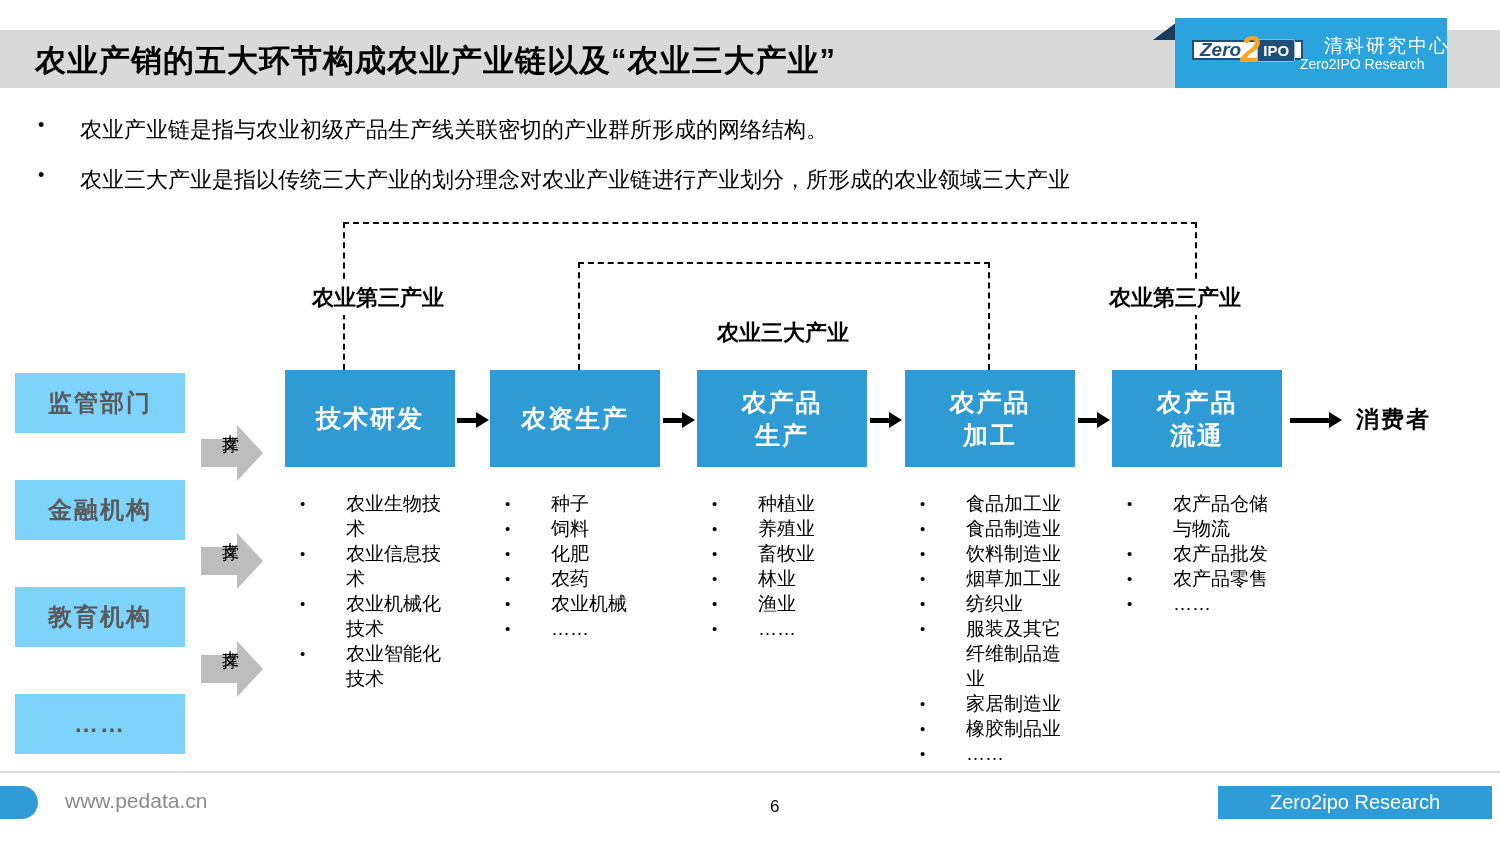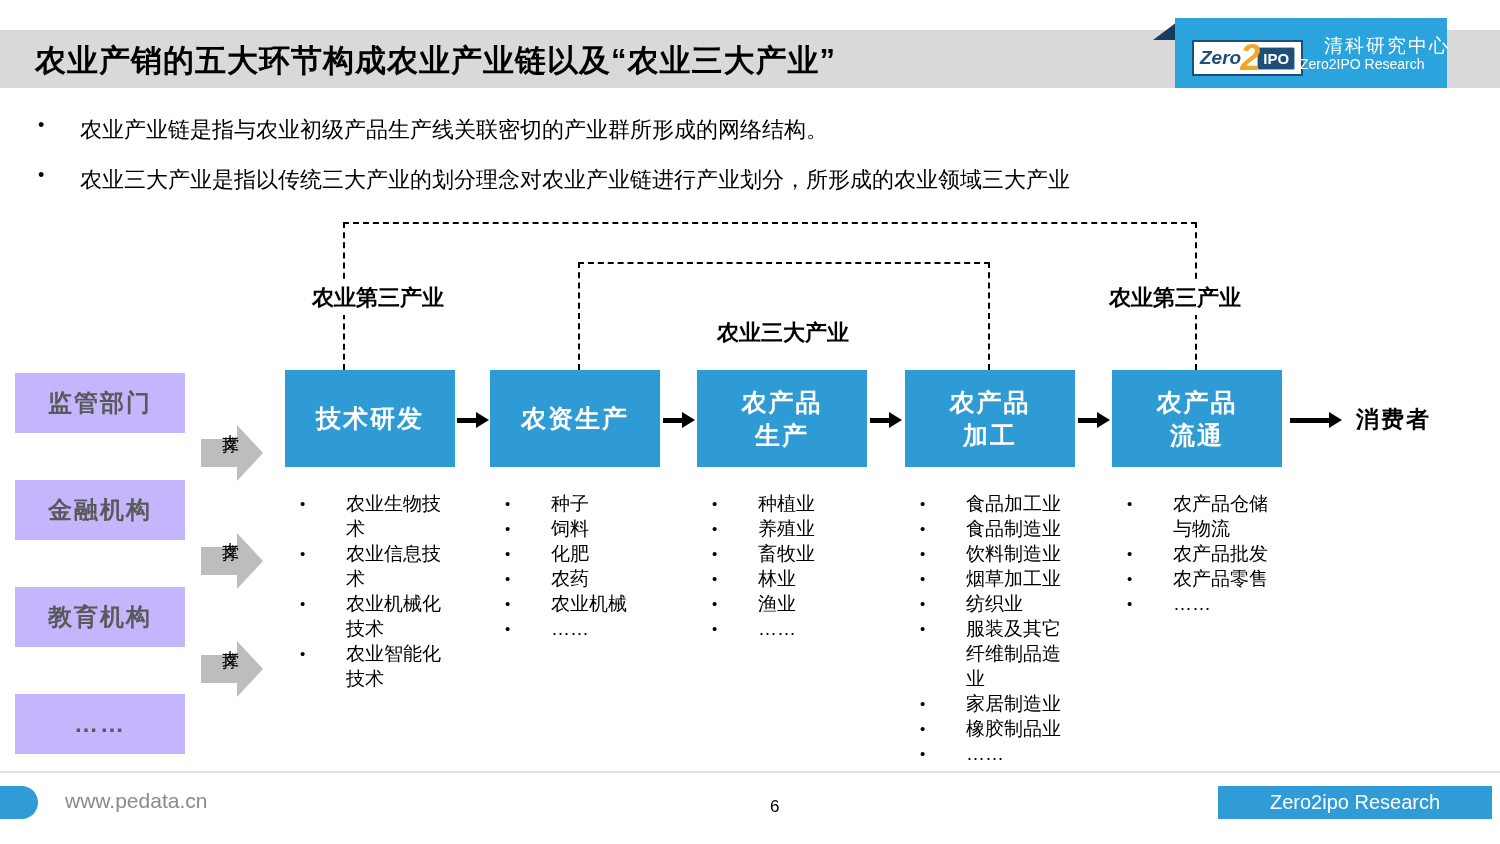--- a/index.html
+++ b/index.html
@@ -7,21 +7,21 @@
   body { font-family:"Liberation Sans","DejaVu Sans",sans-serif; }
   .slide { position:relative; width:1500px; height:844px; background:#fff; overflow:hidden; }
 
   
   .titlebar { position:absolute; left:0; top:30px; width:1500px; height:58px; background:#d9d9d9; }
   .title { position:absolute; left:35px; top:40px; font-size:31px; font-weight:bold; color:#000; letter-spacing:1px; }
   .logo-box { position:absolute; left:1175px; top:18px; width:272px; height:70px; background:#2ba3dc; }
   .logo-fold { position:absolute; left:1153px; top:22px; width:0; height:0;
                border-bottom:18px solid #173c5e; border-left:24px solid transparent; }
   .logo-mark { position:absolute; left:1192px; top:40px; height:18px; background:#fff; border:2px solid #1f4e79;
-               border-radius:0; display:flex; align-items:center; padding:16px 6px; }
+               border-radius:0; display:flex; align-items:center; padding:8px 6px; }
   .logo-zero { color:#1f4e79; font-weight:bold; font-style:italic; font-size:19px; }
   .logo-two  { color:#f5a623; font-weight:bold; font-style:italic; font-size:36px; line-height:20px; margin:0 -3px 0 -1px; position:relative; z-index:2; }
   .logo-ipo  { background:#1f4e79; color:#fff; font-weight:bold; font-size:15px; padding:2px 5px; border:1px solid #9db6cc; border-radius:2px; }
   .logo-cn { position:absolute; left:1324px; top:33px; color:#fff; font-size:19px; letter-spacing:2px; }
   .logo-en { position:absolute; left:1300px; top:56px; color:#fff; font-size:14px; }
 
   
   .intro { position:absolute; left:0; font-size:22px; color:#000; }
   .intro .mark { position:absolute; left:38px; top:0; font-size:18px; }
   .intro .txt { position:absolute; left:80px; top:0; width:1400px; }
@@ -37,21 +37,21 @@
   .pbox { position:absolute; top:370px; width:170px; height:97px; background:#2e9bd5; color:#fff;
           display:flex; align-items:center; justify-content:center; text-align:center;
           font-size:25px; font-weight:bold; white-space:pre-line; line-height:1.3; letter-spacing:2px; }
   .harrow { position:absolute; top:412px; height:16px; }
   .harrow .shaft { position:absolute; left:0; top:6px; height:5px; background:#000; }
   .harrow .head { position:absolute; right:0; top:0; width:0; height:0;
                   border-left:13px solid #000; border-top:8px solid transparent; border-bottom:8px solid transparent; }
   .consumer { position:absolute; left:1356px; top:404px; font-size:23px; font-weight:bold; color:#000; letter-spacing:2px; }
 
   
-  .gbox { position:absolute; left:15px; width:170px; height:60px; background:#c4b5fd; color:#595959;
+  .gbox { position:absolute; left:15px; width:170px; height:60px; background:#7dd3fc; color:#595959;
           display:flex; align-items:center; justify-content:center; font-size:24px; font-weight:bold; letter-spacing:2px; }
   .support { position:absolute; left:201px; width:62px; height:56px; }
   .support .bar { position:absolute; left:0; top:14px; width:36px; height:28px; background:#bdbdbd; }
   .support .tip { position:absolute; left:36px; top:0; width:0; height:0;
                   border-left:26px solid #bdbdbd; border-top:28px solid transparent; border-bottom:28px solid transparent; }
   .support .stext { position:absolute; left:18px; top:-4px; writing-mode:vertical-rl; text-orientation:upright;
                     font-size:17px; color:#000; letter-spacing:2px; z-index:2; }
 
   
   .ilist { position:absolute; top:491px; width:168px; font-size:19px; color:#000; line-height:25px; }

